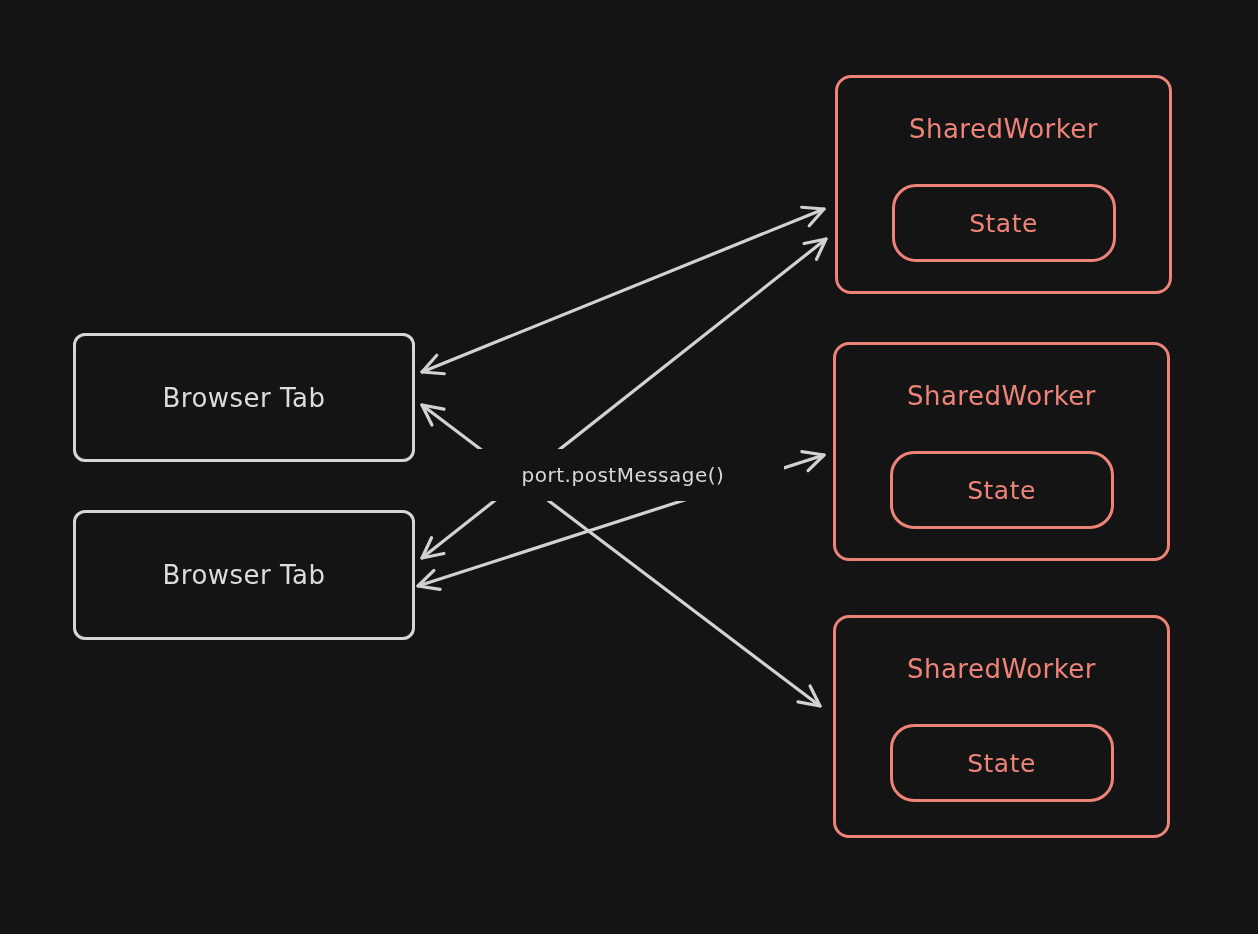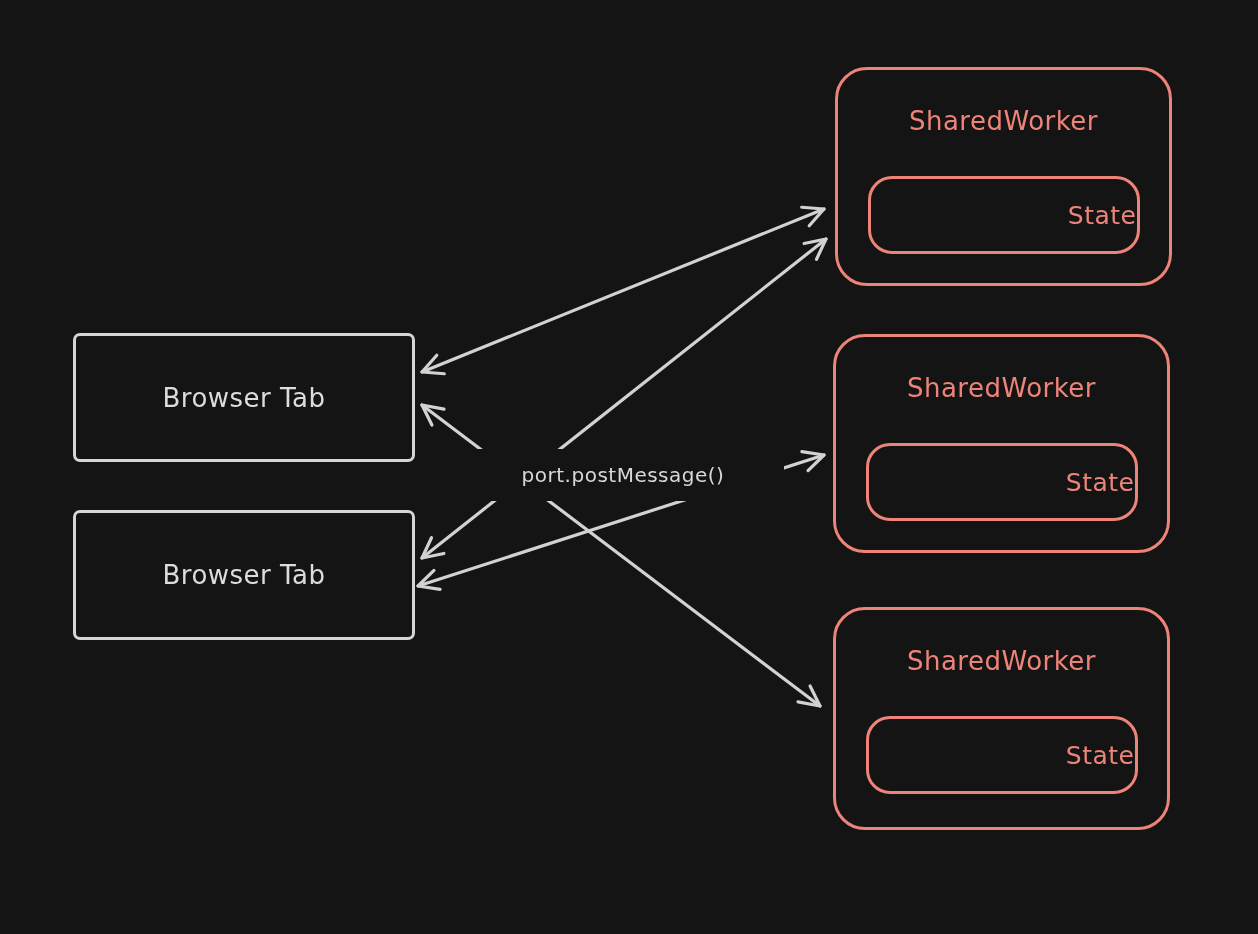--- a/index.html
+++ b/index.html
@@ -7,58 +7,59 @@
     position: relative;
     width: 1258px;
     height: 934px;
     background: #141414;
     overflow: hidden;
     font-family: "DejaVu Sans", sans-serif;
   }
   .node {
     position: absolute;
     box-sizing: border-box;
-    border-radius: 7px;
+    border-radius: 12px;
     background: transparent;
   }
   .tab-box {
     border: 3px solid #d6d6d6;
     display: flex;
     align-items: center;
     justify-content: center;
   }
   .tab-box .node-label {
     color: #dcdcdc;
     font-size: 26px;
     letter-spacing: 0.5px;
   }
   .worker-box {
     border: 3px solid #ee8479;
-    border-radius: 32px;
+    border-radius: 16px;
     display: flex;
     flex-direction: column;
     align-items: center;
+    margin-top: 8px;
   }
   .worker-title {
     margin-top: 34px;
     color: #ee8479;
     font-size: 26px;
     line-height: 34px;
     letter-spacing: 0.5px;
   }
   .state-box {
     box-sizing: border-box;
     margin-top: 38px;
-    width: 272px;
+    width: 224px;
     height: 78px;
     border: 3px solid #ee8479;
     border-radius: 24px;
     display: flex;
     align-items: center;
-    justify-content: flex-end;
+    justify-content: center;
   }
   .state-box .node-label {
     color: #ee8479;
     font-size: 25px;
     letter-spacing: 0.5px;
   }
   .arrows-layer {
     position: absolute;
     left: 0; top: 0;
     width: 1258px;

